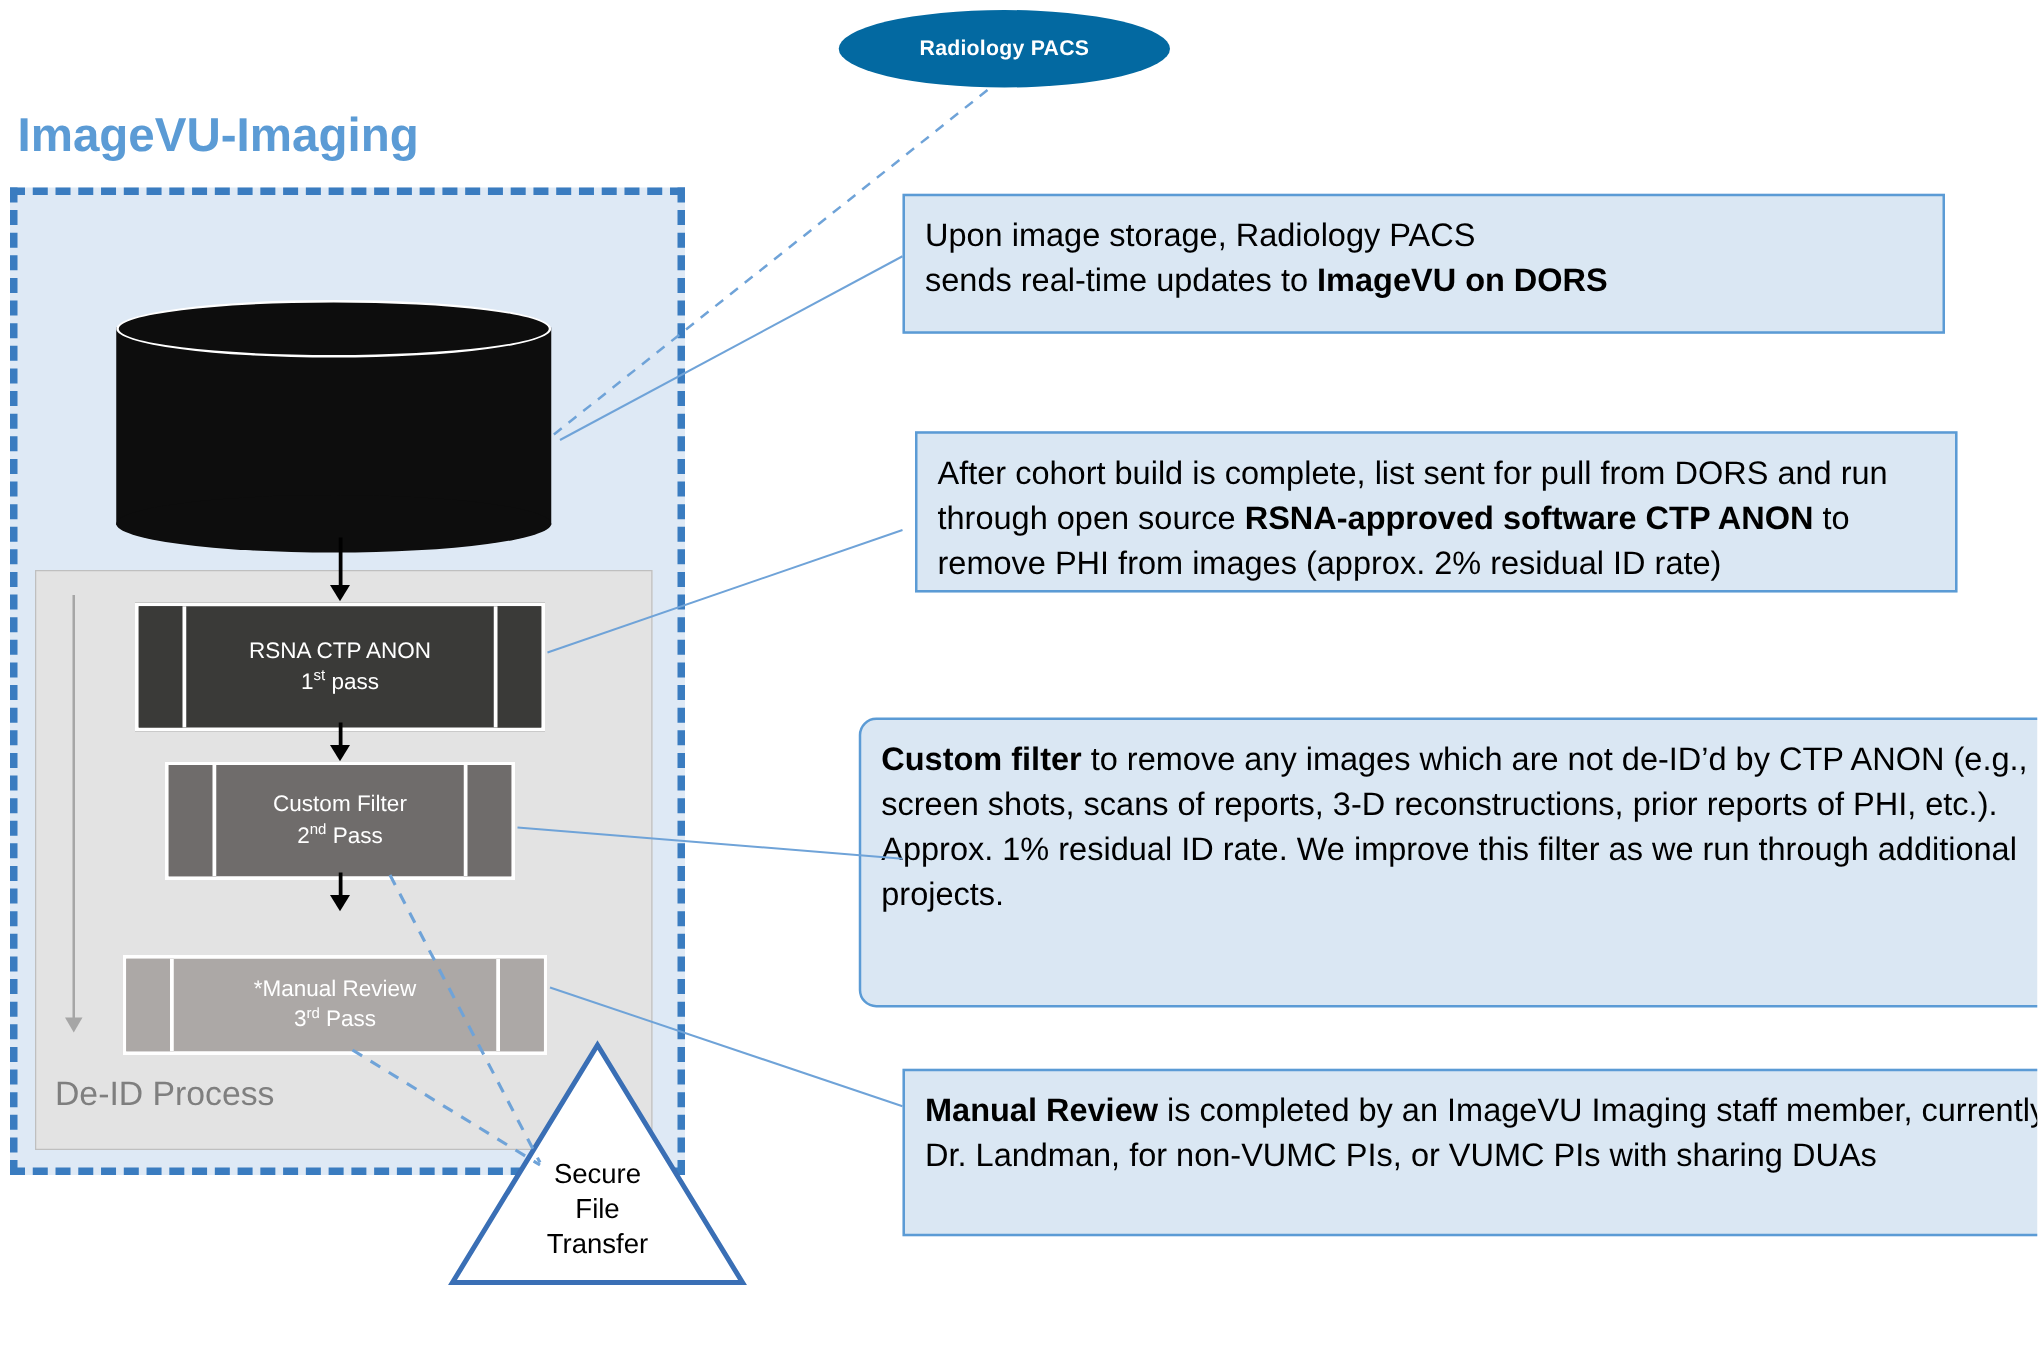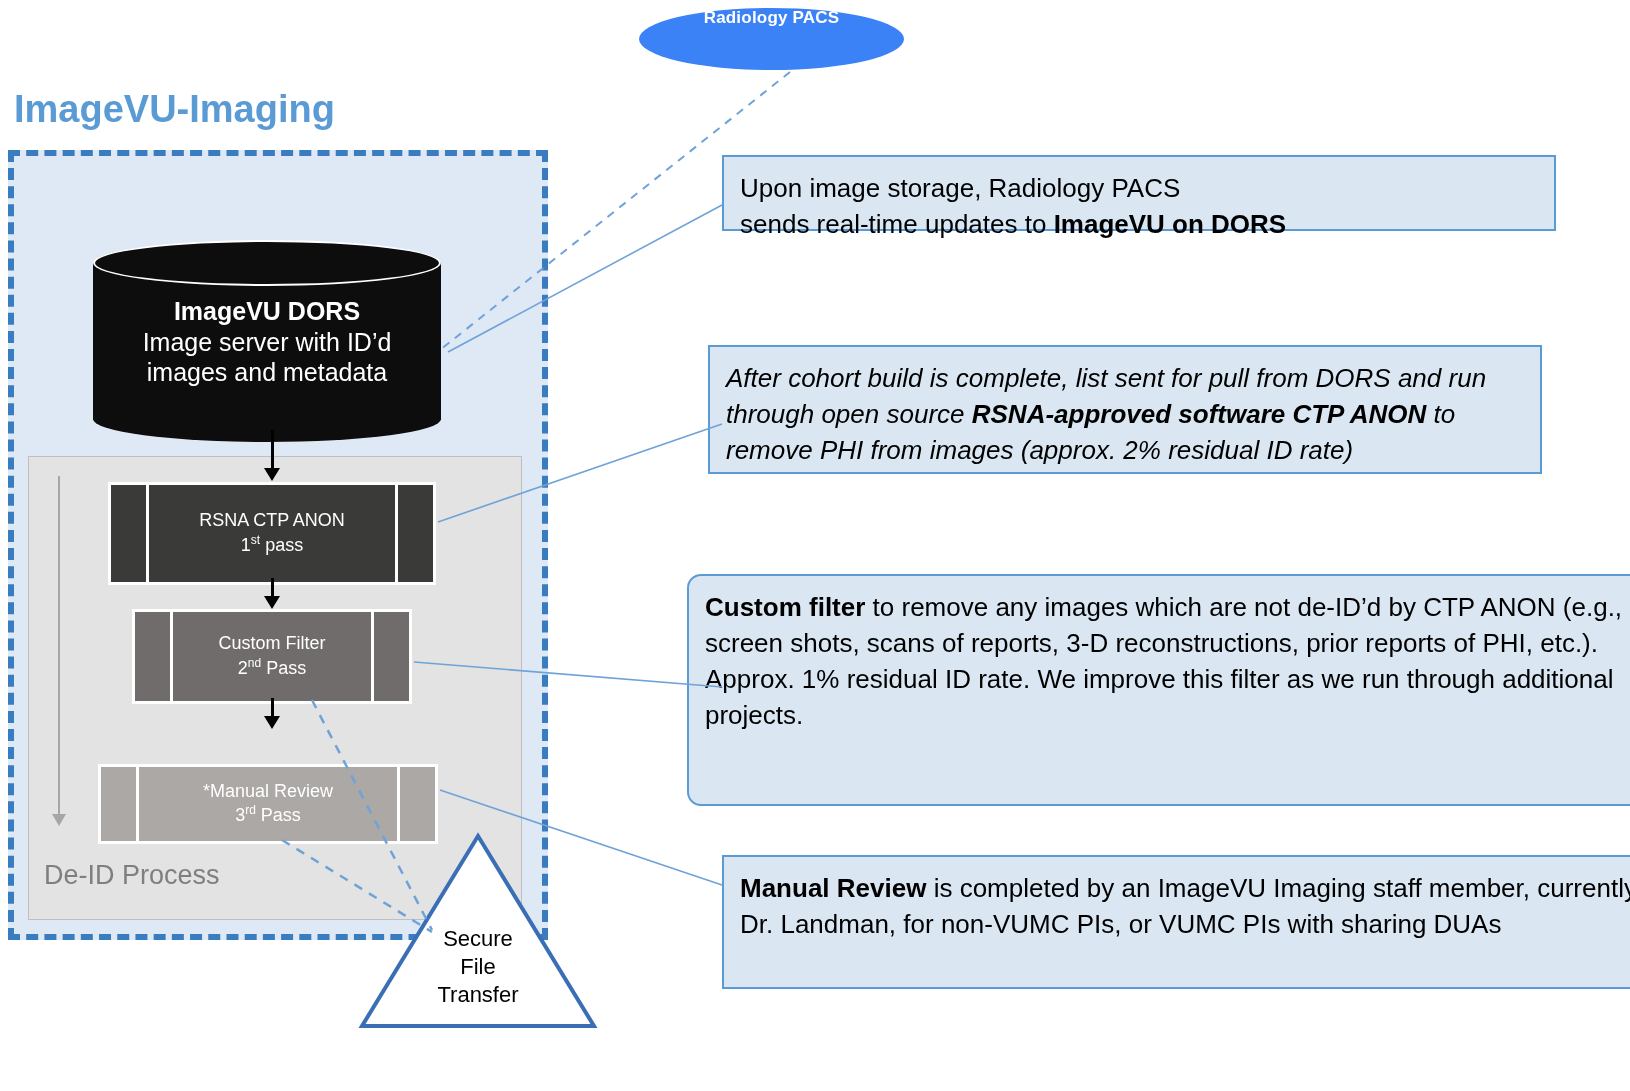--- a/index.html
+++ b/index.html
@@ -31,25 +31,26 @@
   #title-sub {
     left: 14px; top: 88px;
     font-size: 38px;
     font-weight: bold;
     color: #5B9BD5;
     white-space: nowrap;
   }
 
   
   #pacs-ellipse {
-    left: 639px; top: 8px;
+    left: 671px; top: 8px;
     width: 265px; height: 62px;
-    background: #3b82f6;
+    background: #0369a1;
     border-radius: 50%;
     display: flex;
+    align-items: center;
     justify-content: center;
   }
   #pacs-ellipse .lbl {
     color: #ffffff;
     font-size: 17px;
     font-weight: bold;
     letter-spacing: 0.2px;
   }
 
   
@@ -229,22 +230,22 @@
     background: #DAE7F3;
     border: 2px solid #5B9BD5;
     box-sizing: border-box;
     padding: 14px 16px 10px 16px;
     color: #000000;
     font-size: 26px;
     line-height: 1.38;
   }
   .callout b { font-weight: bold; }
 
-  #callout-1 { left: 722px; top: 155px; width: 834px; height: 76px; }
-  #callout-2 { left: 708px; top: 345px; width: 834px; height: 129px; font-style: italic; }
+  #callout-1 { left: 722px; top: 155px; width: 834px; height: 112px; }
+  #callout-2 { left: 732px; top: 345px; width: 834px; height: 129px; }
   #callout-3 { left: 687px; top: 574px; width: 984px; height: 232px; border-radius: 14px; }
   #callout-4 { left: 722px; top: 855px; width: 958px; height: 134px; }
 
   
   #connectors {
     left: 0; top: 0;
     width: 1630px; height: 1091px;
     pointer-events: none;
   }
 </style>
@@ -264,25 +265,20 @@
   <div class="abs" id="deid-panel"></div>
   <div class="abs" id="deid-panel-label">De-ID Process</div>
 
   <div class="abs arrow-v" id="gray-arrow"></div>
   <div id="gray-arrow-h"></div>
 
   <div class="abs" id="dors-cylinder">
     <div class="cyl-body"></div>
     <div class="cyl-bottom"></div>
     <div class="cyl-top"></div>
-    <div class="cyl-text">
-      <span class="t1">ImageVU DORS</span>
-      <span class="t2">Image server with ID’d</span>
-      <span class="t3">images and metadata</span>
-    </div>
   </div>
 
   <div class="abs arrow-v" id="arrow1"></div>
   <div class="arrow-head" id="arrow1-h"></div>
 
   <div class="abs proc-box" id="box-ctp">
     <div class="side left"></div>
     <div class="mid">
       <span class="big">RSNA CTP ANON</span>
       <span class="small"><span>1</span><sup>st</sup><span> pass</span></span>

